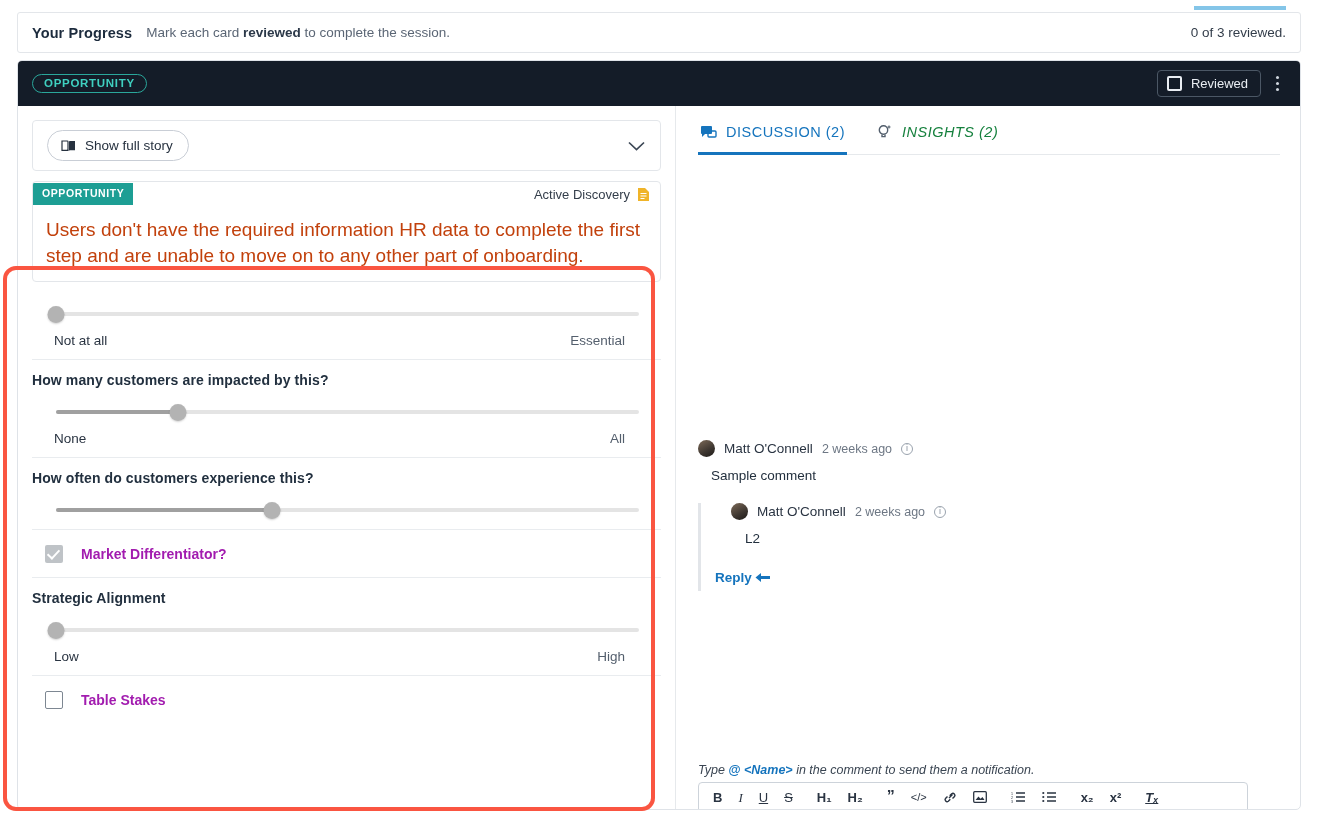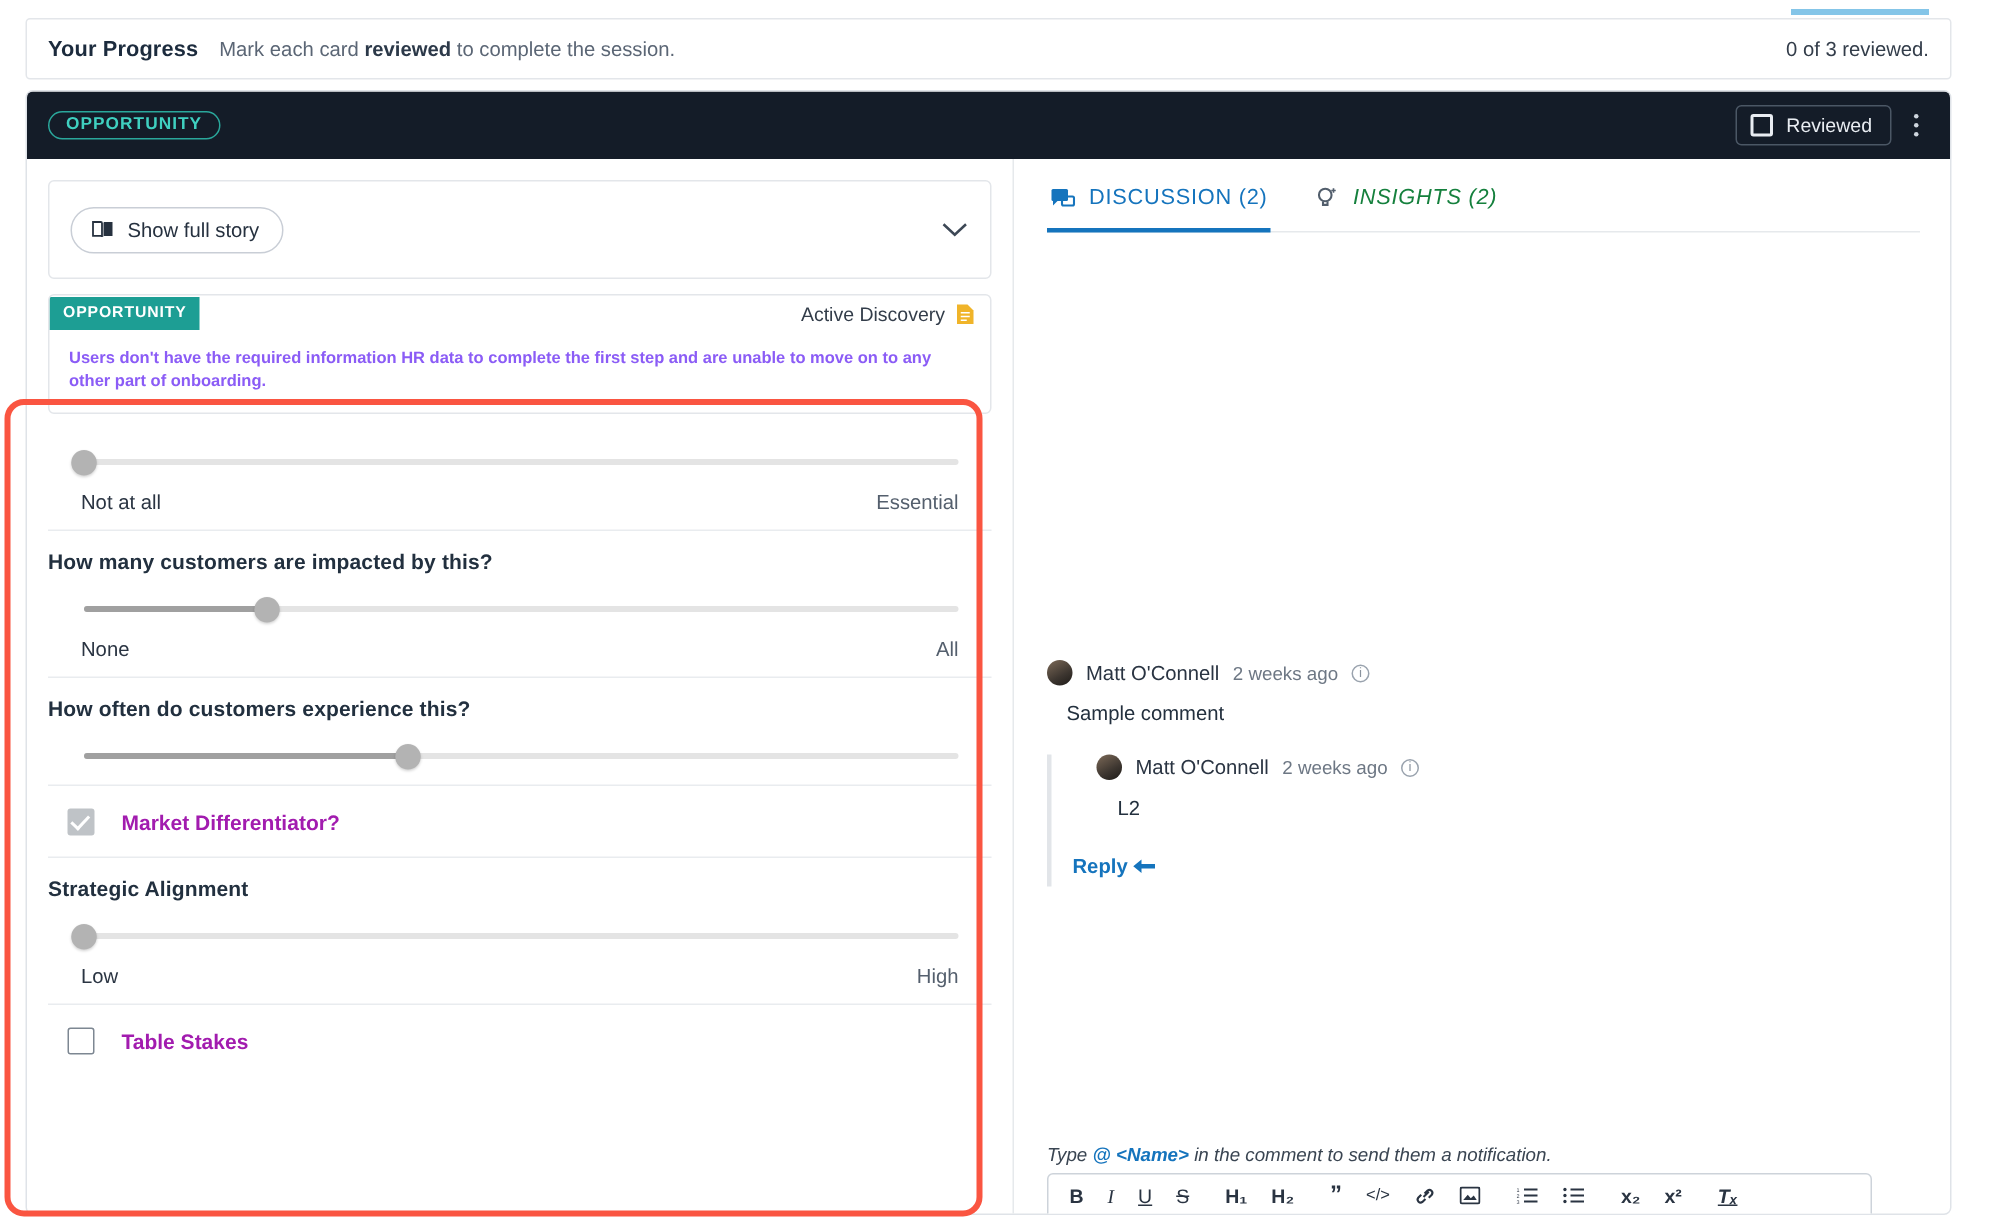--- a/index.html
+++ b/index.html
@@ -49,55 +49,55 @@
   .kebab span { width: 3px; height: 3px; border-radius: 50%; background: #cfd6de; }
 
   
   .card-body { display: flex; height: 704px; }
   .left-col { width: 657px; padding: 14px 14px 0 14px; position: relative; }
   .right-col { flex: 1; border-left: 1px solid #e6e9ec; padding: 14px 20px 0 22px; position: relative; }
 
   
   .story-panel {
     border: 1px solid #e3e6ea; border-radius: 4px; background: #fff;
-    height: 66px; display: flex; align-items: center; padding: 0 14px; gap: 36px;
+    height: 51px; display: flex; align-items: center; padding: 0 14px; gap: 36px;
   }
   .story-btn {
     display: inline-flex; align-items: center; gap: 8px;
     border: 1px solid #c9ced6; border-radius: 17px; padding: 7px 15px 7px 13px;
     font-size: 13.5px; color: #26313f; background: #fff;
   }
   .chev { margin-left: auto; color: #3d4856; font-size: 17px; line-height: 1; }
 
   
   .opp-panel {
     margin-top: 10px; border: 1px solid #e3e6ea; border-radius: 4px; background: #fff; overflow: hidden;
   }
   .opp-top { display: flex; align-items: center; padding: 0; height: 24px; }
   .opp-tag {
     background: #1d9e94; color: #fff; font-size: 10.5px; font-weight: bold; letter-spacing: .6px;
     padding: 5px 9px 6px; line-height: 1;
   }
   .opp-meta { margin-left: auto; display: flex; align-items: center; gap: 7px; padding-right: 10px; font-size: 13px; color: #333d4a; }
-  .opp-text { padding: 11px 13px 13px; font-size: 11px; color: #8b5cf6; line-height: 1.35; font-weight: bold; }
+  .opp-text { padding: 11px 13px 13px; font-size: 19px; color: #c2410c; line-height: 1.35; }
 
   
   .criteria { margin-top: 12px; }
   .crit-row { border-bottom: 1px solid #e9ecef; padding: 12px 0 11px; }
   .crit-row:last-child { border-bottom: none; }
   .crit-label { font-size: 14px; font-weight: bold; color: #22303f; margin-bottom: 16px; letter-spacing: .1px; }
   .slider-wrap { position: relative; height: 16px; margin: 0 22px 0 24px; }
   .track { position: absolute; top: 6px; left: 0; right: 0; height: 4px; background: #e4e4e4; border-radius: 2px; }
   .track-fill { position: absolute; top: 6px; left: 0; height: 4px; background: #a0a0a0; border-radius: 2px; }
   .thumb {
     position: absolute; top: 0; width: 17px; height: 17px; border-radius: 50%;
     background: #b3b3b3; transform: translateX(-50%);
     box-shadow: 0 1px 2px rgba(0,0,0,.18);
   }
-  .ends { display: flex; justify-content: space-between; margin: 11px 22px 0 22px; font-size: 13.5px; }
+  .ends { display: flex; justify-content: space-between; margin: 11px 36px 0 22px; font-size: 13.5px; }
   .end-left { color: #2a3442; }
   .end-right { color: #545f6d; }
 
   .check-row { display: flex; align-items: center; gap: 18px; padding: 15px 0 14px; border-bottom: 1px solid #e9ecef; }
   .check-row.last { border-bottom: none; padding-bottom: 28px; }
   .cbox { width: 18px; height: 18px; border-radius: 2px; margin-left: 13px; position: relative; }
   .cbox.checked { background: #bfc3c7; }
   .cbox.unchecked { border: 1.6px solid #7d8792; background: #fff; }
   .cbox.checked:after {
     content: ""; position: absolute; left: 5px; top: 2px; width: 5px; height: 10px;

